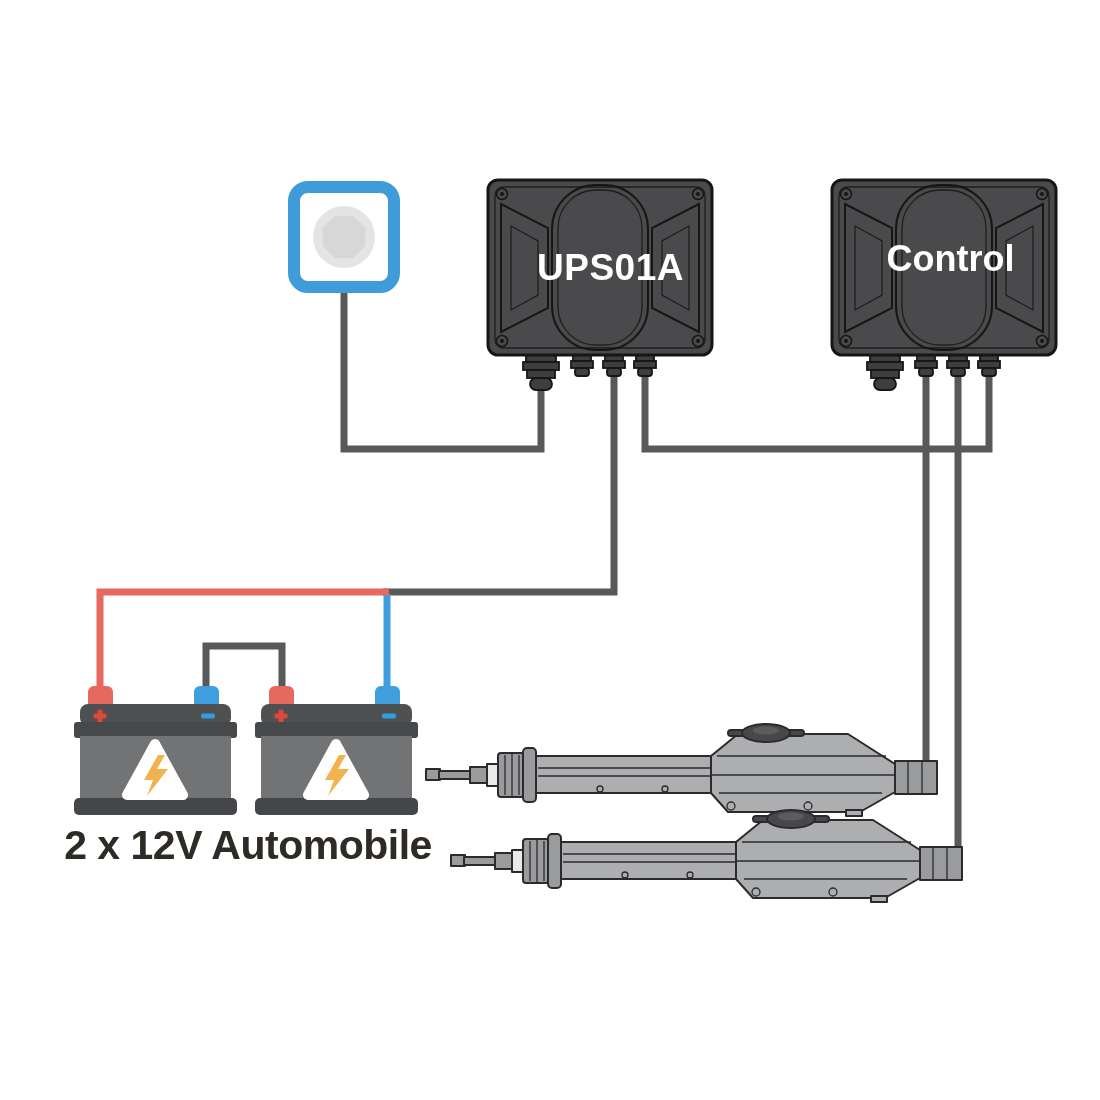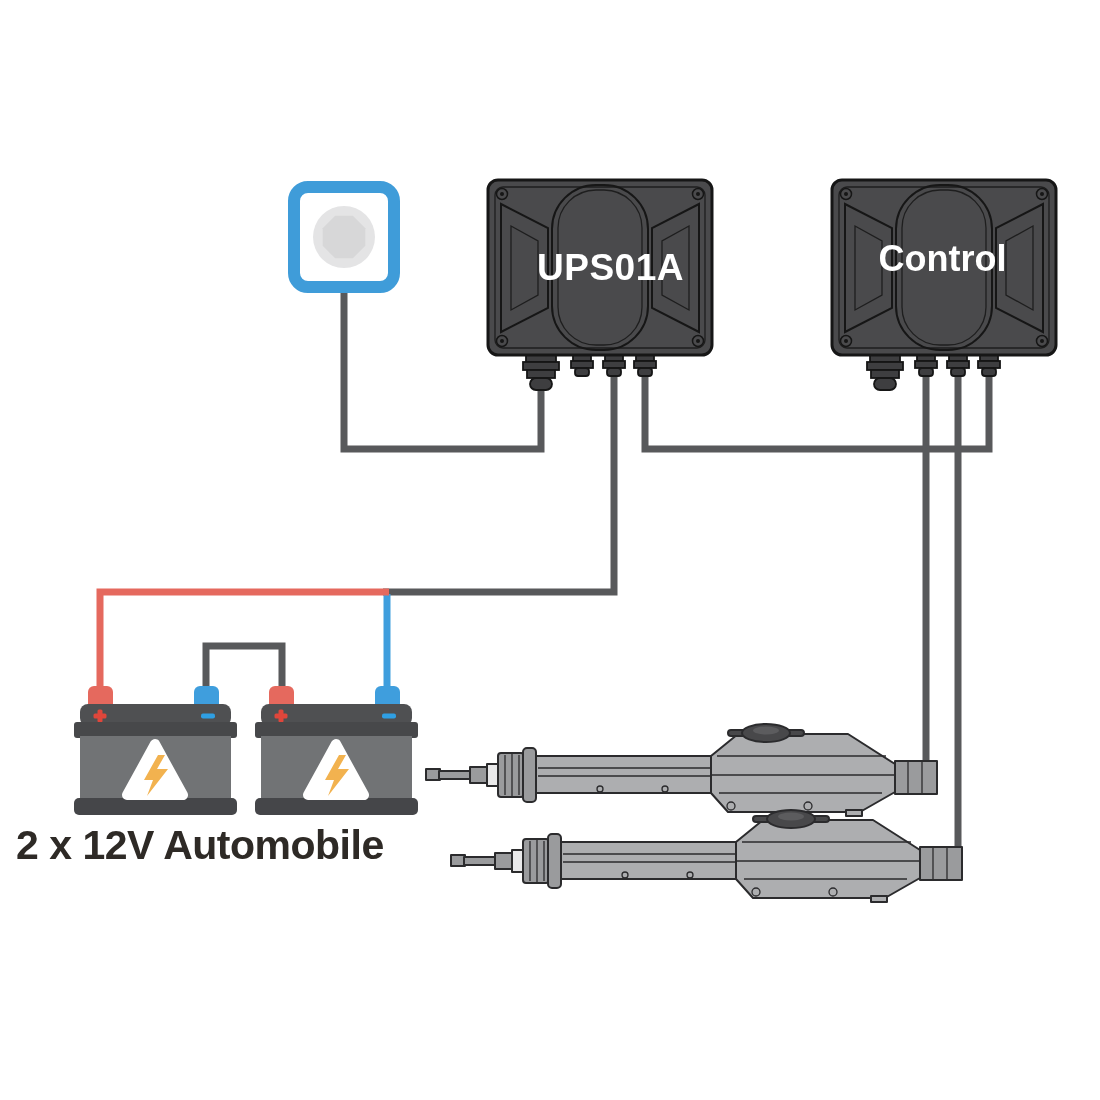--- a/index.html
+++ b/index.html
@@ -52,22 +52,22 @@
   .act .noline{stroke:none;}
   .act-fill{fill:var(--actuator-fill);}
   .act-mid{fill:var(--actuator-dark);}
   .act-light{fill:#e9e9ea;}
   .act-darkp{fill:#48484a;}
   .athin{fill:none;stroke-width:1.3 !important;}
 
   
   .box-label{position:absolute;color:var(--label-text);font-weight:600;text-align:center;}
   #ups-label{left:488px;top:247px;width:245px;font-size:37px;letter-spacing:.5px;}
-  #control-label{left:832px;top:237px;width:221px;font-size:36px;line-height:43px;}
-  .caption{position:absolute;left:16px;top:821px;width:464px;text-align:left;
+  #control-label{left:832px;top:237px;width:221px;font-size:36px;line-height:43px;padding-left:8px;}
+  .caption{position:absolute;left:16px;top:821px;width:464px;text-align:center;
            font-size:41px;line-height:49px;font-weight:700;color:var(--caption-text);letter-spacing:-.5px;}
 </style>
 </head>
 <body>
 
 <div class="stage">
 <svg width="1100" height="1100" viewBox="0 0 1100 1100">
 
   <defs>
 

